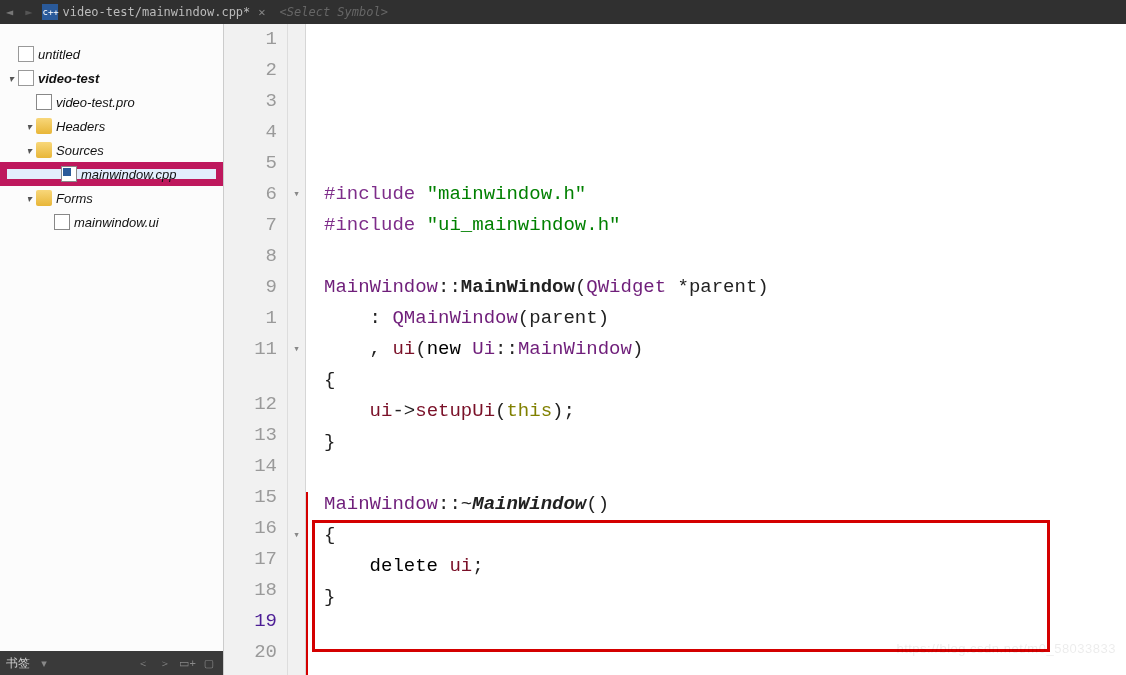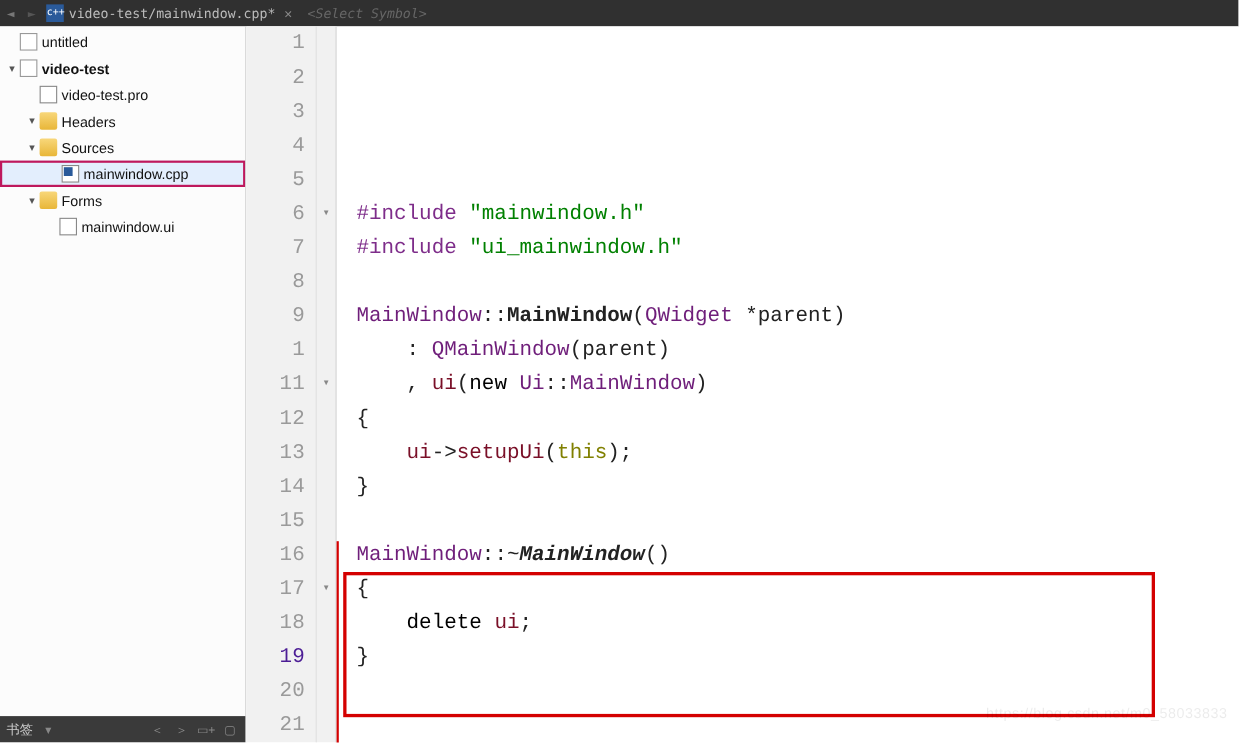--- a/index.html
+++ b/index.html
@@ -51,21 +51,21 @@
   
   .sidebar {
     width: 224px;
     background: #fcfcfc;
     border-right: 1px solid #ccc;
     display: flex;
     flex-direction: column;
     color: #111;
     position: relative;
   }
-  .tree { flex:1; overflow:auto; padding-top:2px;}
+  .tree { flex:1; overflow:auto; padding-top:18px;font-style:italic;}
   .tree-row {
     display: flex;
     align-items: center;
     height: 24px;
     padding-left: 4px;
     cursor: pointer;
     white-space: nowrap;
   }
   .tree-row .twisty { width:14px; text-align:center; color:#555; font-size:10px; }
   .tree-row .ico { width:16px; height:16px; display:inline-flex; align-items:center; justify-content:center; margin-right:4px; font-size:11px;}
@@ -74,21 +74,21 @@
   .ico.file-h { background:#fff; border:1px solid #888;}
   .ico.file-cpp { background:#fff; border:1px solid #888; position:relative;}
   .ico.file-cpp::after{content:""; position:absolute; left:1px; top:1px; width:8px; height:8px; background:#2a5a9a;}
   .ico.file-pro { background:#fff; border:1px solid #888;}
   .ico.file-ui { background:#fff; border:1px solid #888;}
   .ico.project { background:#fff; border:1px solid #999;}
   .depth-0 { padding-left: 4px;}
   .depth-1 { padding-left: 22px;}
   .depth-2 { padding-left: 40px;}
   .bold { font-weight: bold; }
-  .highlight-box { border:2px solid #be185d; background:#e3eefd; }
+  .highlight-box { border:7px solid #be185d; background:#e3eefd; }
   .bookmark-bar {
     height: 24px;
     background: #3a3a3a;
     color: #ccc;
     display:flex;
     align-items:center;
     padding: 0 6px;
     font-size: 12px;
     gap: 6px;
   }
@@ -238,21 +238,21 @@
         <div class="" style="height: 31px;">2</div>
         <div class="" style="height: 31px;">3</div>
         <div class="" style="height: 31px;">4</div>
         <div class="" style="height: 31px;">5</div>
         <div class="" style="height: 31px;">6</div>
         <div class="" style="height: 31px;">7</div>
         <div class="" style="height: 31px;">8</div>
         <div class="" style="height: 31px;">9</div>
         <div class="" style="height: 31px;">1</div>
         <div class="" style="height: 31px;">11</div>
-        <div class="" style="height: 31px;">12</div>
+        <div class="" style="height: 31px; margin-top: 24px;">12</div>
         <div class="" style="height: 31px;">13</div>
         <div class="" style="height: 31px;">14</div>
         <div class="" style="height: 31px;">15</div>
         <div class="" style="height: 31px;">16</div>
         <div class="" style="height: 31px;">17</div>
         <div class="" style="height: 31px;">18</div>
         <div class="ln-bold" style="height: 31px;">19</div>
         <div class="" style="height: 31px;">20</div>
         <div class="" style="height: 31px;">21</div>
       </div>

